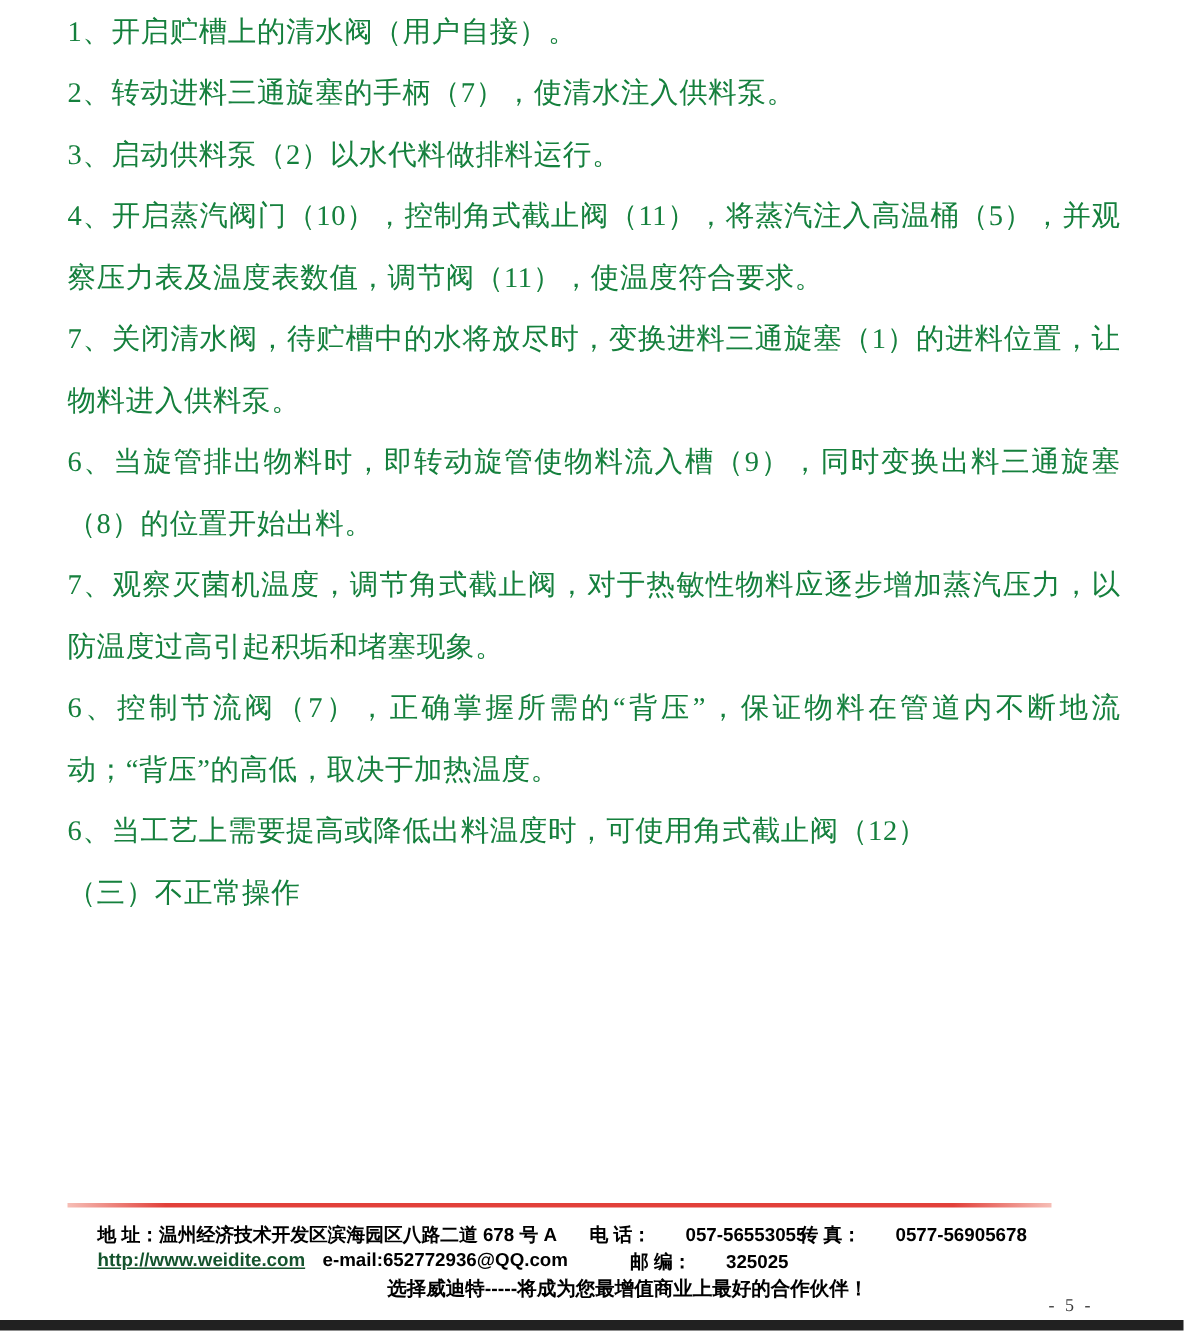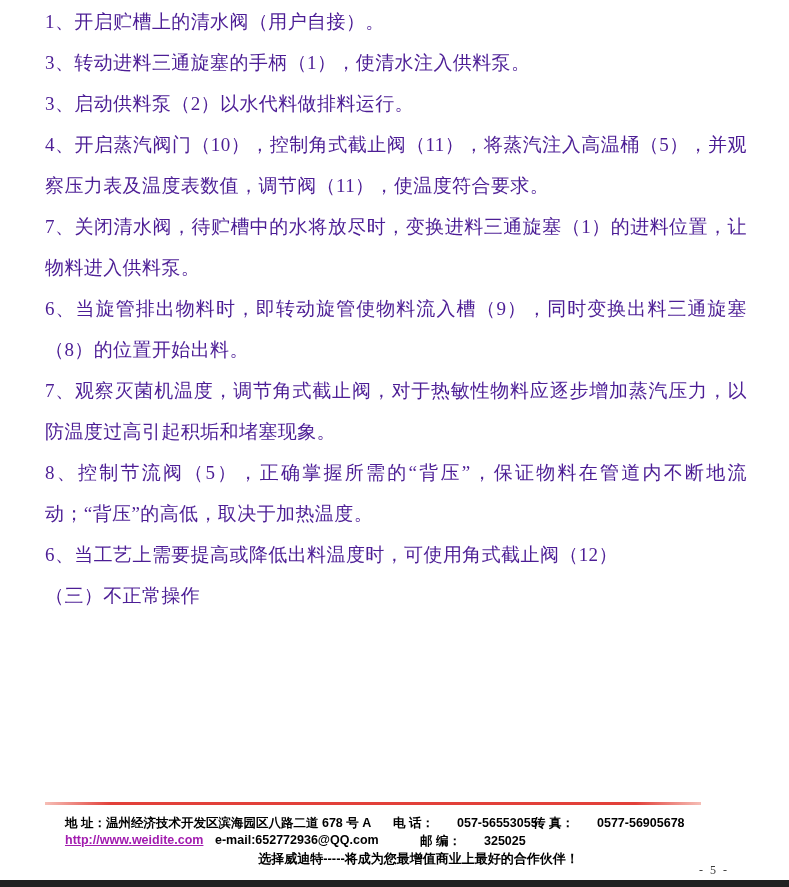--- a/index.html
+++ b/index.html
@@ -11,21 +11,21 @@
     font-family:"Liberation Serif","DejaVu Serif",serif;
   }
   
   .content{
     position:absolute;
     left:45px; right:42px; top:1px;
   }
   .para{
     font-size:19px;
     line-height:41px;
-    color:#4c1d95;
+    color:#15803d;
     text-align:justify;
     letter-spacing:0.4px;
     margin:0;
   }
   
   .footer-divider{
     position:absolute;
     left:45px; top:802px;
     width:656px; height:3px;
     background:linear-gradient(to right,#f6beb6,#e2403a 10%,#e2403a 90%,#f6beb6);
@@ -43,21 +43,21 @@
   .frow-1{top:815px;}
   .frow-2{top:833px;}
   .fitem{display:inline-block;}
   .fitem .val{margin-left:23px;}
   .w-address{width:328px;}
   .w-phone{width:140px;}
   .w-site{width:150px;}
   .w-email{width:205px;}
   .w-wechat{width:217px;}
   .site-link{
-    color:#a21caf;
+    color:#14532d;
   }
   .slogan-row{
     position:absolute;
     left:0; right:0; top:850px;
     text-align:center;
     font-family:"Liberation Sans","DejaVu Sans",sans-serif;
     font-weight:bold;
     font-size:13px;
     color:#000;
     padding-left:48px;
@@ -75,27 +75,27 @@
     left:0; right:0; bottom:0;
     height:7px;
     background:#212121;
   }
 </style>
 </head>
 <body>
 
 <div class="content">
   <p class="para">1、开启贮槽上的清水阀（用户自接）。</p>
-  <p class="para">3、转动进料三通旋塞的手柄（1），使清水注入供料泵。</p>
+  <p class="para">2、转动进料三通旋塞的手柄（7），使清水注入供料泵。</p>
   <p class="para">3、启动供料泵（2）以水代料做排料运行。</p>
   <p class="para">4、开启蒸汽阀门（10），控制角式截止阀（11），将蒸汽注入高温桶（5），并观察压力表及温度表数值，调节阀（11），使温度符合要求。</p>
   <p class="para">7、关闭清水阀，待贮槽中的水将放尽时，变换进料三通旋塞（1）的进料位置，让物料进入供料泵。</p>
   <p class="para">6、当旋管排出物料时，即转动旋管使物料流入槽（9），同时变换出料三通旋塞（8）的位置开始出料。</p>
   <p class="para">7、观察灭菌机温度，调节角式截止阀，对于热敏性物料应逐步增加蒸汽压力，以防温度过高引起积垢和堵塞现象。</p>
-  <p class="para">8、控制节流阀（5），正确掌握所需的“背压”，保证物料在管道内不断地流动；“背压”的高低，取决于加热温度。</p>
+  <p class="para">6、控制节流阀（7），正确掌握所需的“背压”，保证物料在管道内不断地流动；“背压”的高低，取决于加热温度。</p>
   <p class="para">6、当工艺上需要提高或降低出料温度时，可使用角式截止阀（12）</p>
   <p class="para">（三）不正常操作</p>
 </div>
 
 <div class="footer-divider"></div>
 
 <div class="frow frow-1">
   <span class="fitem w-address"><span>地 址：</span><span>温州经济技术开发区滨海园区八路二道 678 号 A</span></span>
   <span class="fitem w-phone"><span>电 话：</span><span class="val">057-56553055</span></span>
   <span class="fitem"><span>传 真：</span><span class="val">0577-56905678</span></span>

